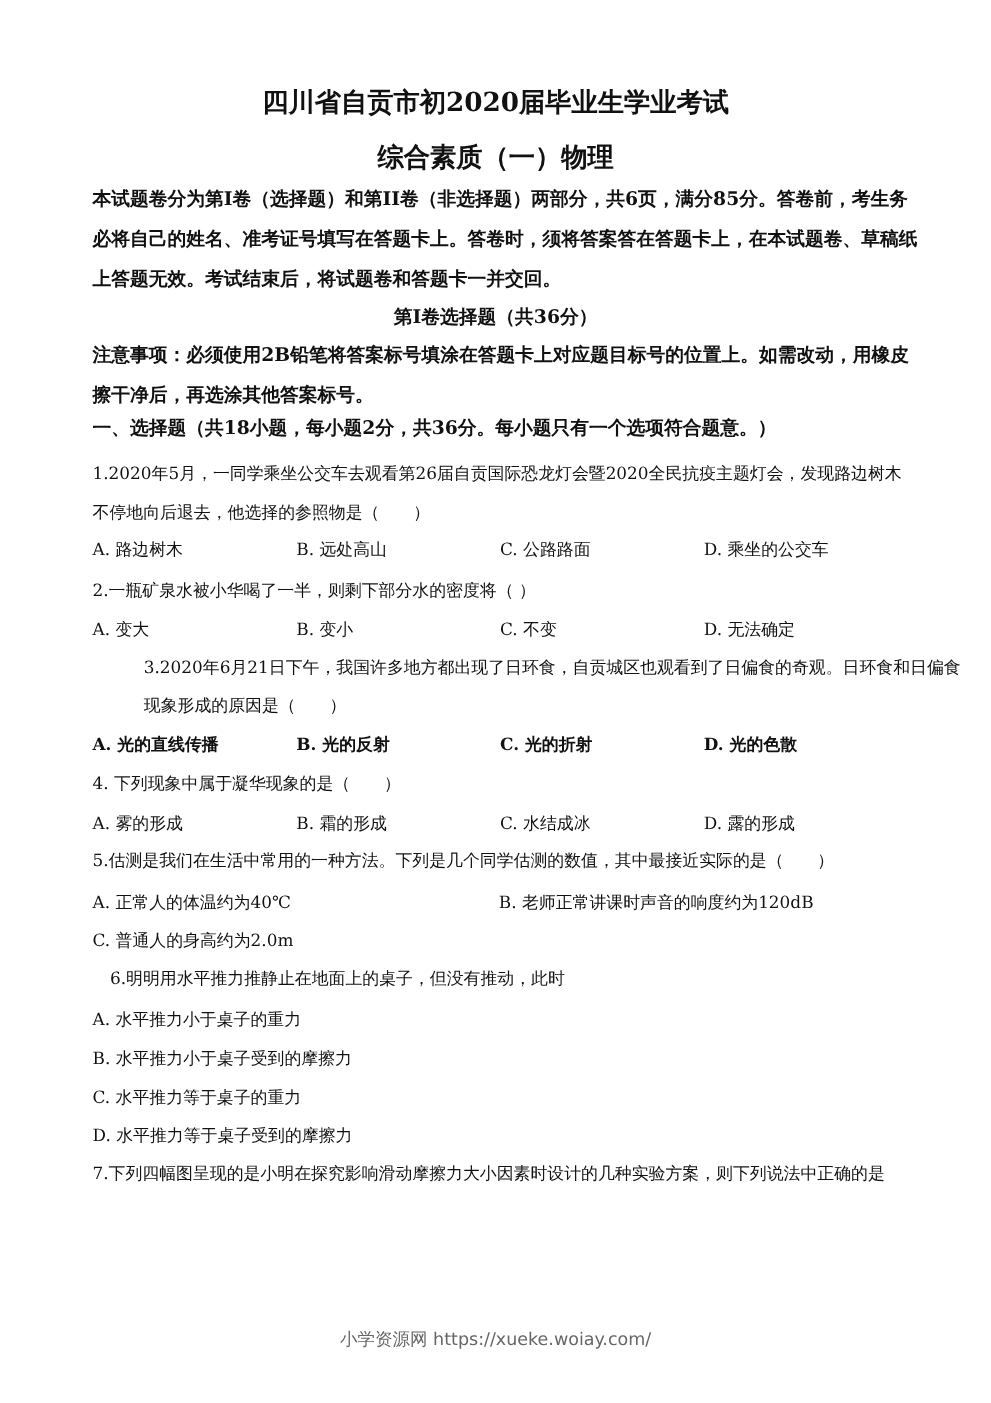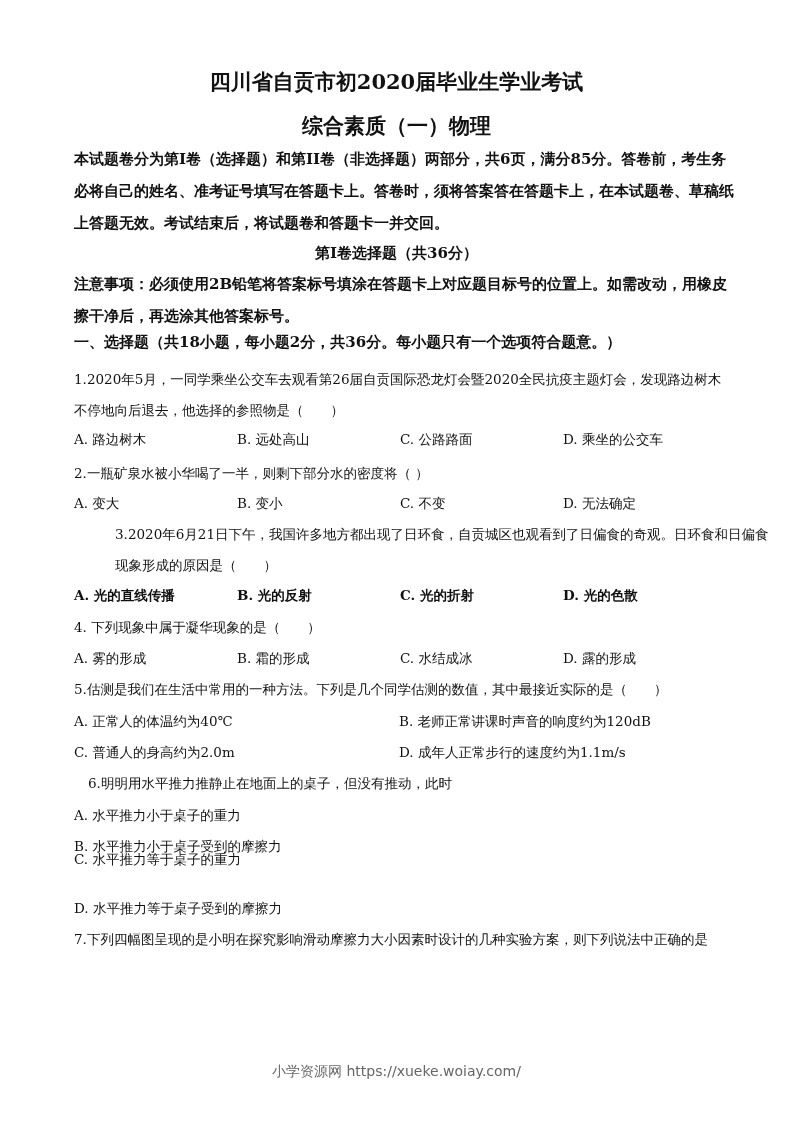--- a/index.html
+++ b/index.html
@@ -64,25 +64,24 @@
     <span class="o">D. 露的形成</span>
   </div>
 
   <div class="q" style="top:674px;">5.估测是我们在生活中常用的一种方法。下列是几个同学估测的数值，其中最接近实际的是（　　）</div>
   <div class="opts opts2" style="top:713px;">
     <span class="o">A. 正常人的体温约为40℃</span>
     <span class="o">B. 老师正常讲课时声音的响度约为120dB</span>
   </div>
   <div class="opts opts2" style="top:744px;">
     <span class="o">C. 普通人的身高约为2.0m</span>
-    <span class="o">D. 成年人正常步行的速度约为1.1m/s</span>
   </div>
 
   <div class="q" style="top:768px;margin-left:14px;">6.明明用水平推力推静止在地面上的桌子，但没有推动，此时</div>
   <div class="opt-line" style="top:807px;">A. 水平推力小于桌子的重力</div>
   <div class="opt-line" style="top:838px;">B. 水平推力小于桌子受到的摩擦力</div>
-  <div class="opt-line" style="top:851px;">C. 水平推力等于桌子的重力</div>
+  <div class="opt-line" style="top:869px;">C. 水平推力等于桌子的重力</div>
   <div class="opt-line" style="top:900px;">D. 水平推力等于桌子受到的摩擦力</div>
 
   <div class="q" style="top:924px; white-space:nowrap;">7.下列四幅图呈现的是小明在探究影响滑动摩擦力大小因素时设计的几种实验方案，则下列说法中正确的是</div>
 
   <div class="footer">小学资源网 https://xueke.woiay.com/</div>
 </div>
 
 </body></html>

